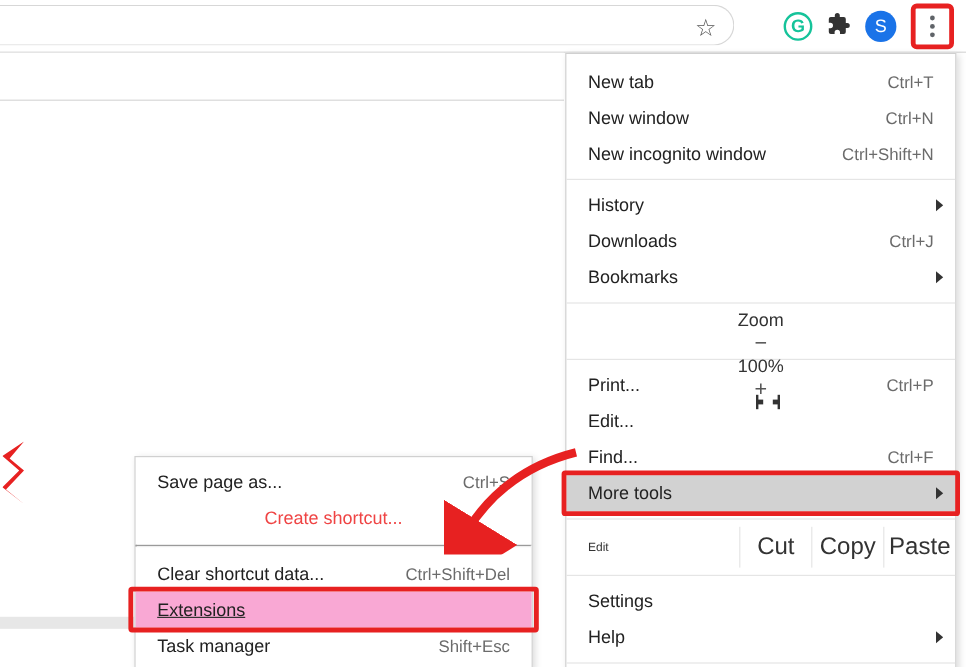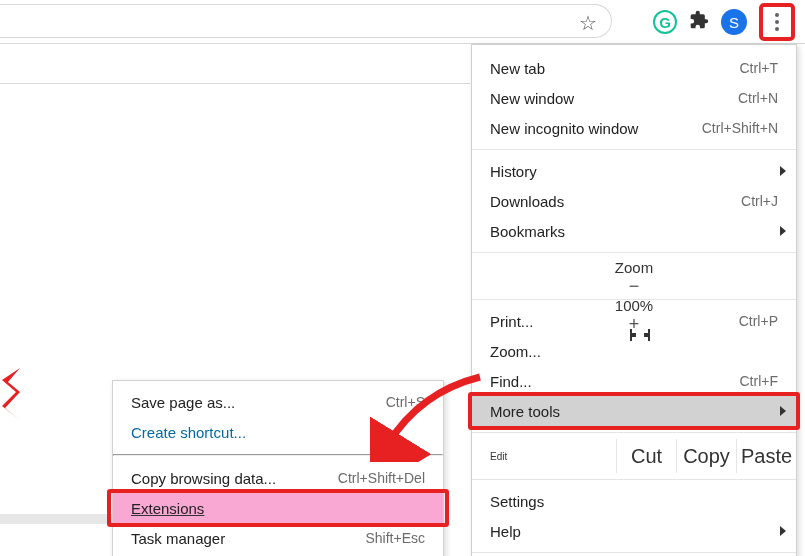--- a/index.html
+++ b/index.html
@@ -169,21 +169,21 @@
     border:1px solid #d0d0d0;
     box-shadow: 2px 2px 6px rgba(0,0,0,.15);
   }
   .smi {
     display:flex; align-items:center;
     height: 30px;
     padding: 0 18px;
   }
   .smi-label { flex:1; font-size:15px; color:#222;}
   .smi-shortcut { color:#6b6b6b; font-size:14px;}
-  .smi.disabled .smi-label { color:#0369a1;}
+  .smi.disabled .smi-label { color:#ef4444;text-align:center;}
   .smi.hl-grey { background:#f9a8d4;text-decoration:underline; }
   .red-frame-ext {
     position:absolute;
     left: -6px; right: -6px; top: -4px; bottom:-4px;
     border:4px solid #e72121;
     border-radius:3px;
     pointer-events:none;
   }
   
   .arrow { position:absolute; left: 370px; top: 372px; width:120px; height:90px; pointer-events:none;}
@@ -262,21 +262,21 @@
         <span class="bl"></span>
         <span class="br"></span>
       </span>
   </div>
   <hr>
   <div class="mi">
       <span class="mi-label">Print...</span>
       <span class="mi-shortcut">Ctrl+P</span>
     </div>
   <div class="mi">
-      <span class="mi-label">Zoom...</span>
+      <span class="mi-label">Edit...</span>
     </div>
   <div class="mi">
       <span class="mi-label">Find...</span>
       <span class="mi-shortcut">Ctrl+F</span>
     </div>
   <div class="mi hl-grey" style="position:relative;">
     <span class="mi-label">More tools</span>
     <span class="mi-arrow"></span>
     <span class="red-frame-more"></span>
   </div>
@@ -303,21 +303,21 @@
   <div style="height:6px"></div>
   <div class="smi">
       <span class="smi-label">Save page as...</span>
       <span class="smi-shortcut">Ctrl+S</span>
     </div>
   <div class="smi disabled">
       <span class="smi-label">Create shortcut...</span>
     </div>
   <hr>
   <div class="smi">
-      <span class="smi-label">Copy browsing data...</span>
+      <span class="smi-label">Clear shortcut data...</span>
       <span class="smi-shortcut">Ctrl+Shift+Del</span>
     </div>
   <div class="smi hl-grey" style="position:relative;">
     <span class="smi-label">Extensions</span>
     <span class="red-frame-ext"></span>
   </div>
   <div class="smi">
       <span class="smi-label">Task manager</span>
       <span class="smi-shortcut">Shift+Esc</span>
     </div>

